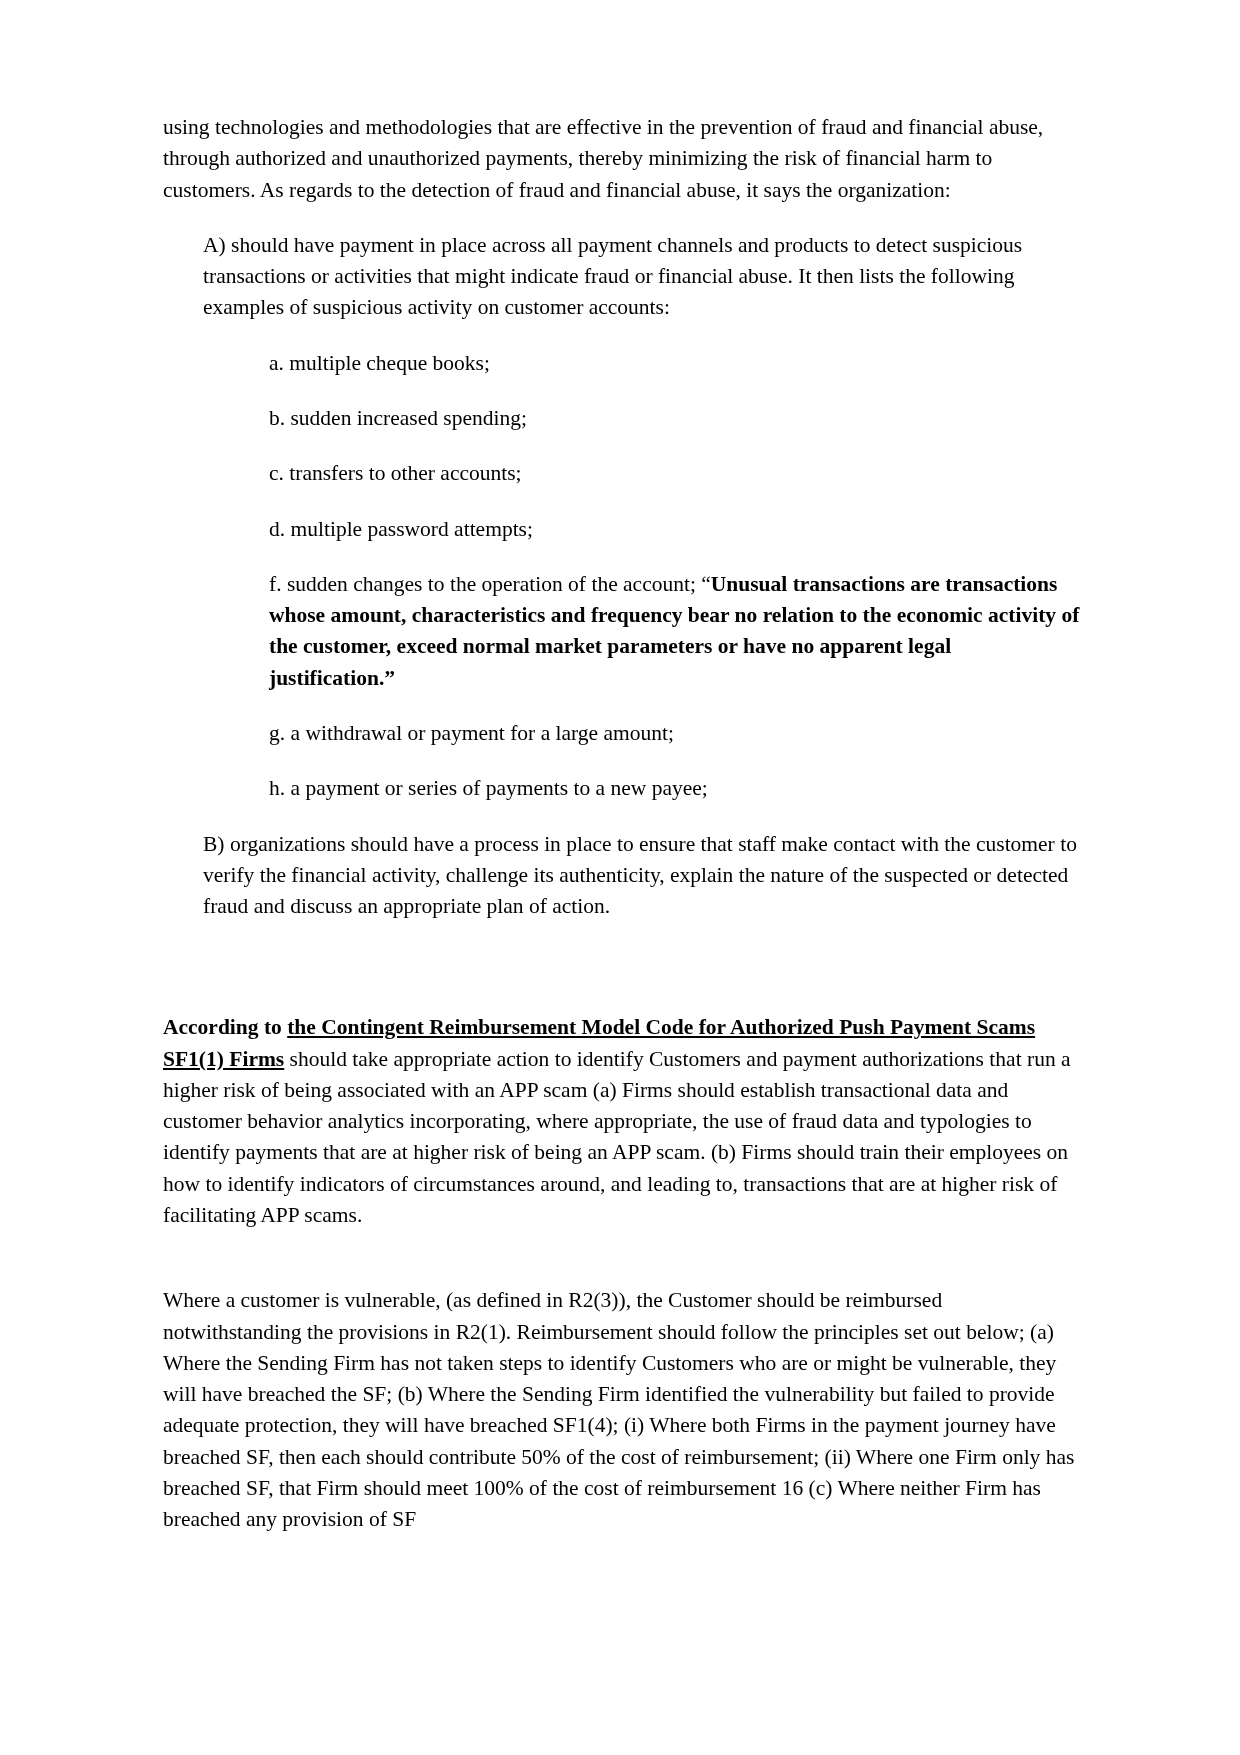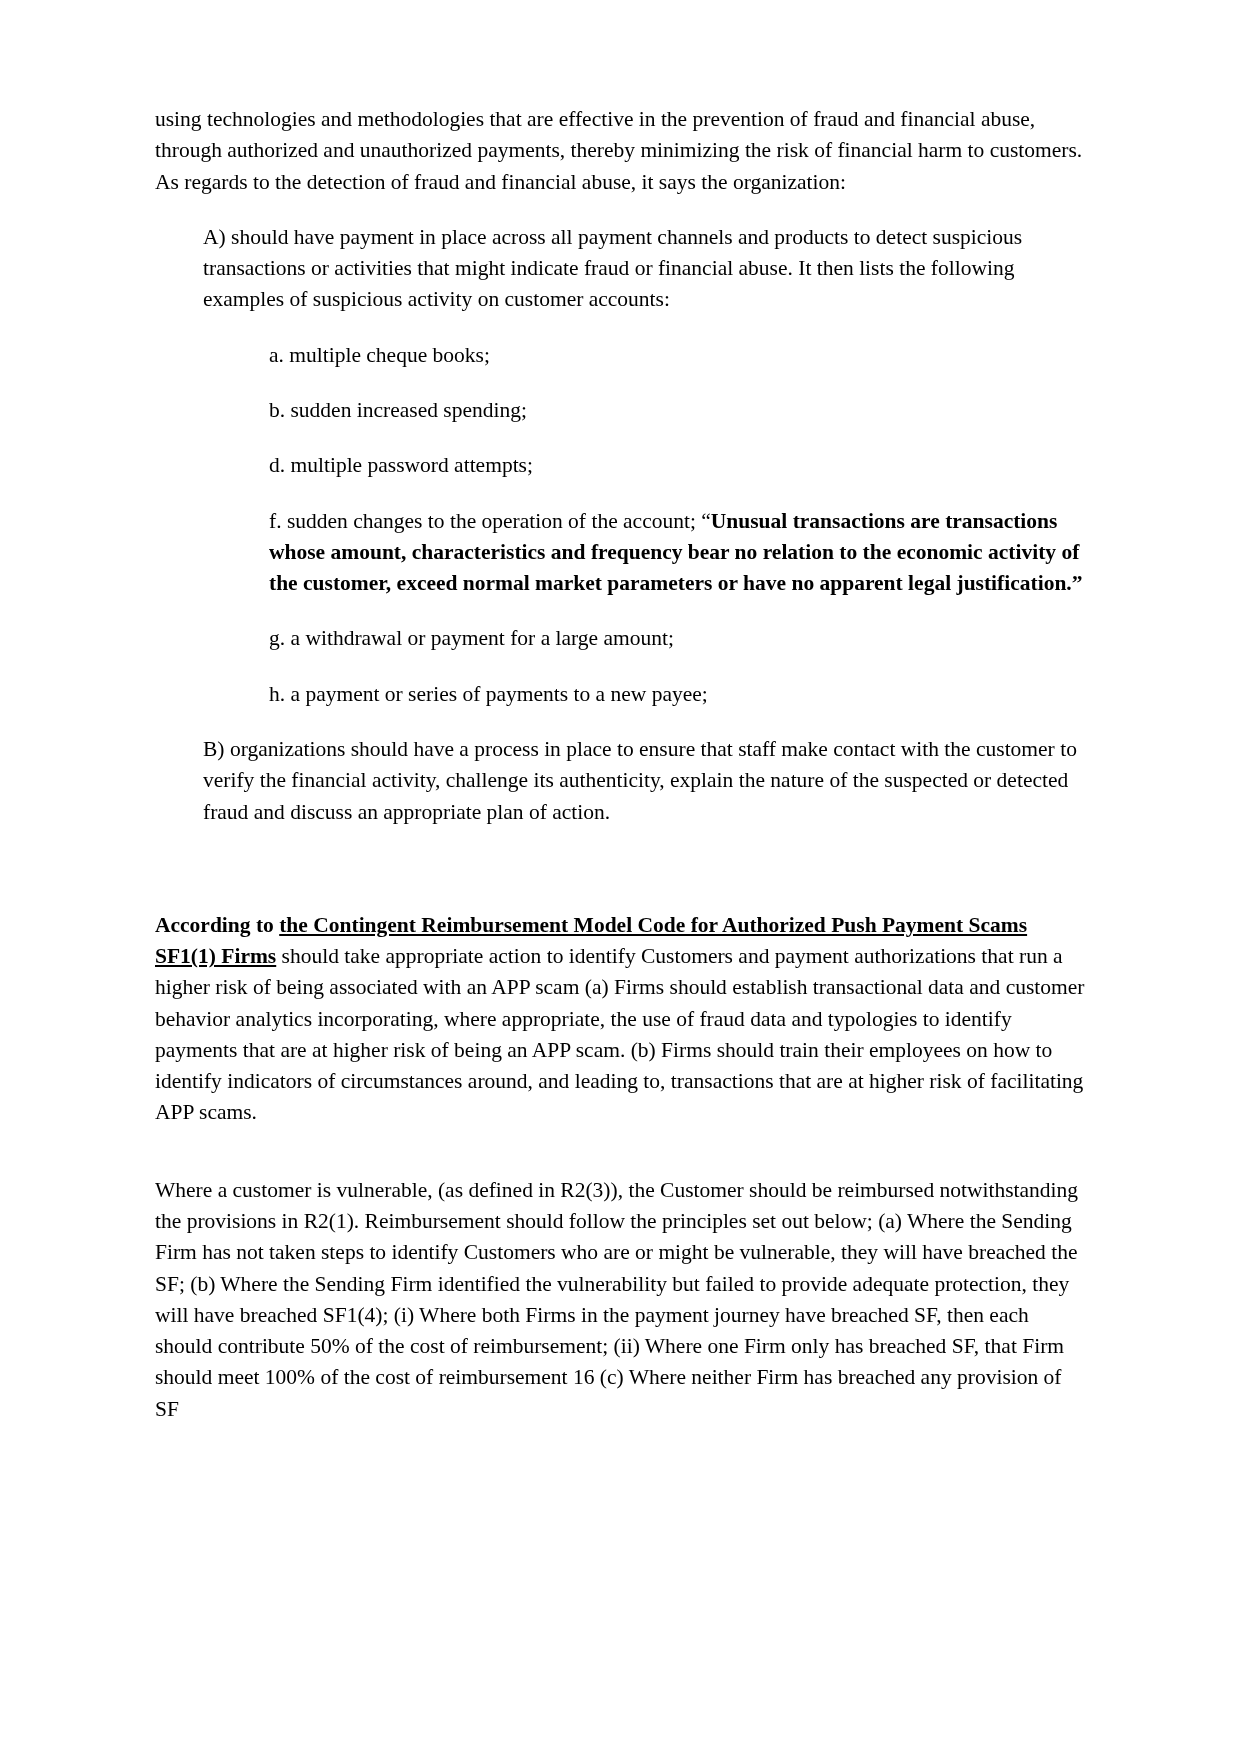--- a/index.html
+++ b/index.html
@@ -21,21 +21,21 @@
     background: #ffffff;
     box-sizing: border-box;
     padding: 104px 150px 0 155px;
   }
   .doc-body {
     font-size: 21.5px;
     line-height: 1.455;
     text-align: left;
   }
   p {
-    margin: 0;
+    margin: 8px;
   }
   .para {
     margin-bottom: 0;
   }
   
   .p-intro {
     margin-bottom: 24px;
   }
   
   .lvl1 {
@@ -74,20 +74,21 @@
   <div class="doc-body">
 
     <p class="para p-intro">using technologies and methodologies that are effective in the prevention of fraud and financial abuse, through authorized and unauthorized payments, thereby minimizing the risk of financial harm to customers. As regards to the detection of fraud and financial abuse, it says the organization:</p>
 
     <p class="para lvl1">A) should have payment in place across all payment channels and products to detect suspicious transactions or activities that might indicate fraud or financial abuse. It then lists the following examples of suspicious activity on customer accounts:</p>
 
     <p class="para lvl2">a. multiple cheque books;</p>
 
     <p class="para lvl2">b. sudden increased spending;</p>
 
+    <p class="para lvl2">c. transfers to other accounts;</p>
 
     <p class="para lvl2">d. multiple password attempts;</p>
 
 
     <p class="para lvl2"><span>f. sudden changes to the operation of the account; “</span><span class="bold">Unusual transactions are transactions whose amount, characteristics and frequency bear no relation to the economic activity of the customer, exceed normal market parameters or have no apparent legal justification.”</span></p>
 
     <p class="para lvl2">g. a withdrawal or payment for a large amount;</p>
 
     <p class="para lvl2">h. a payment or series of payments to a new payee;</p>
 

